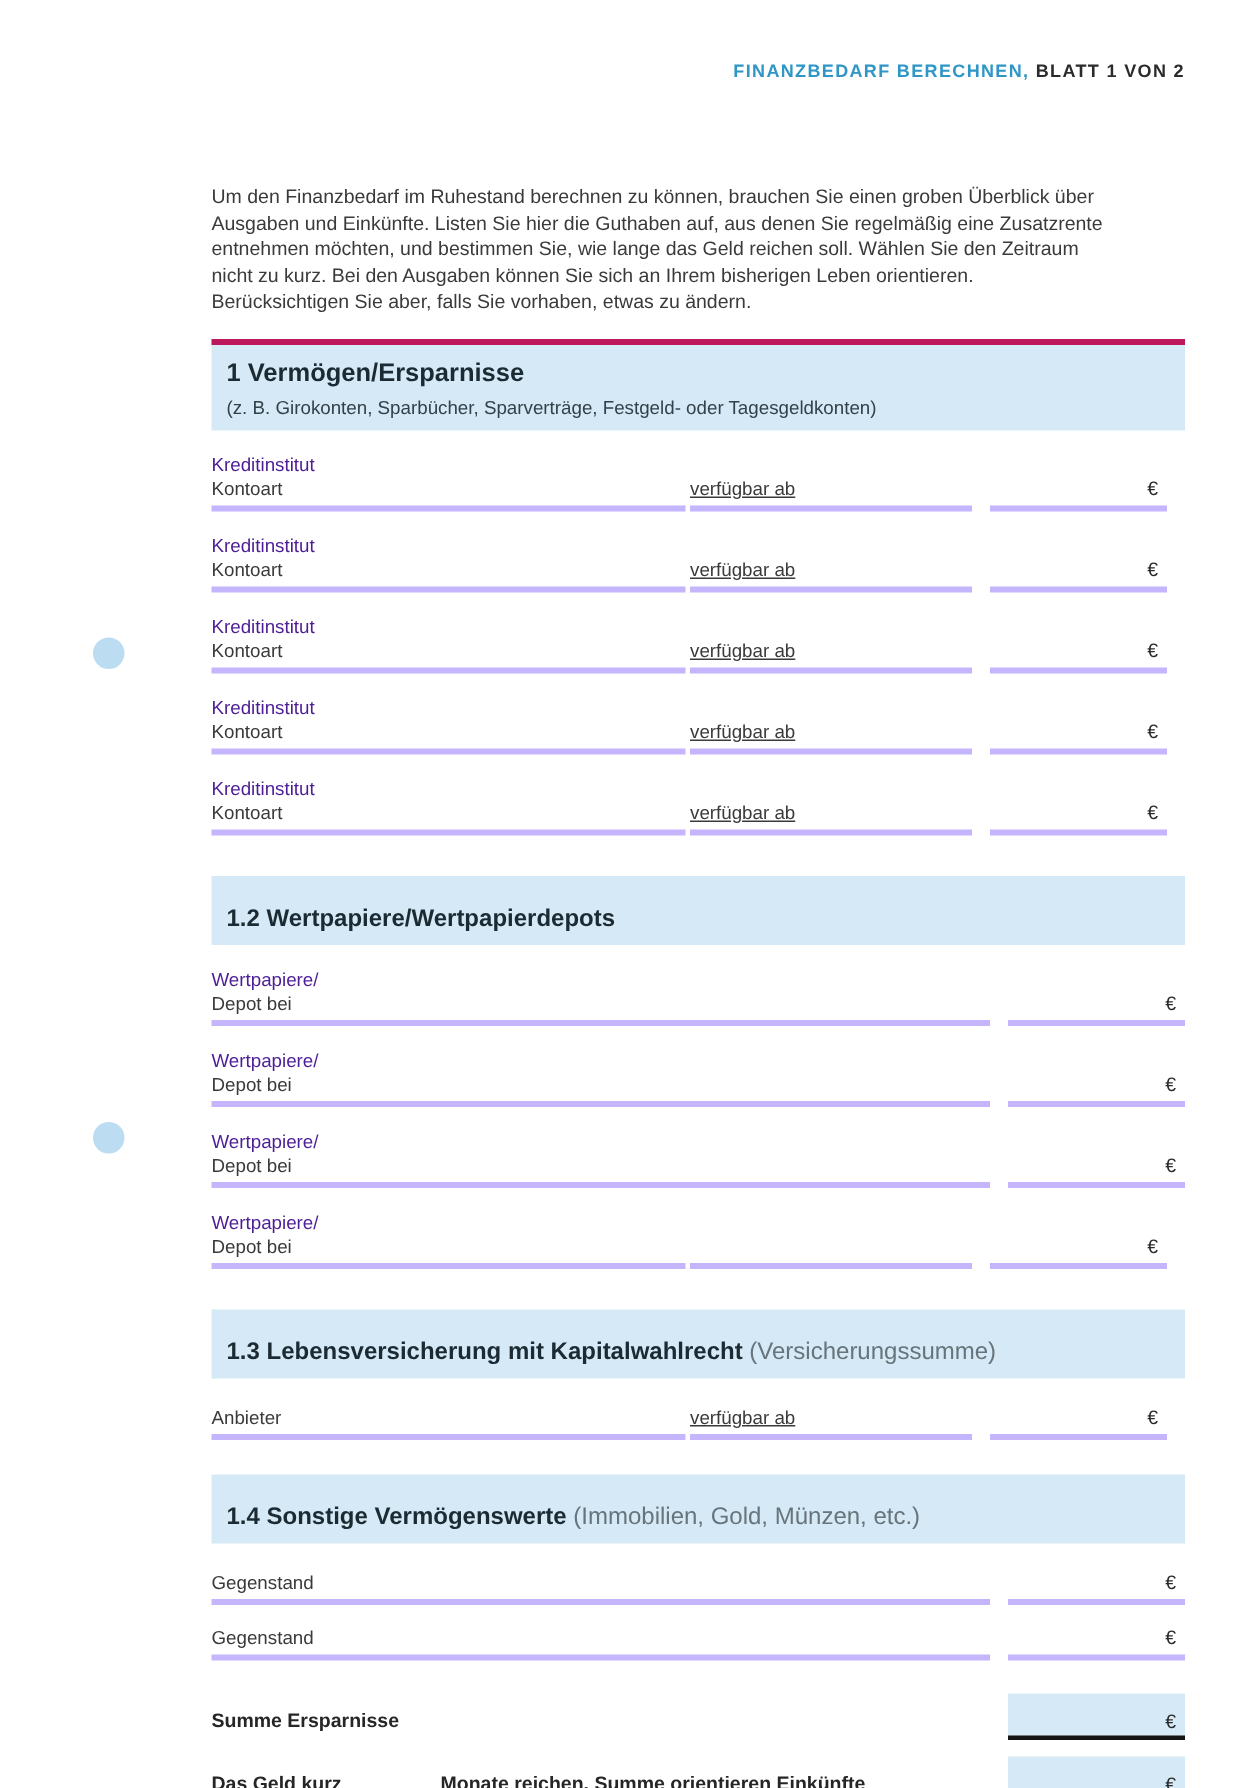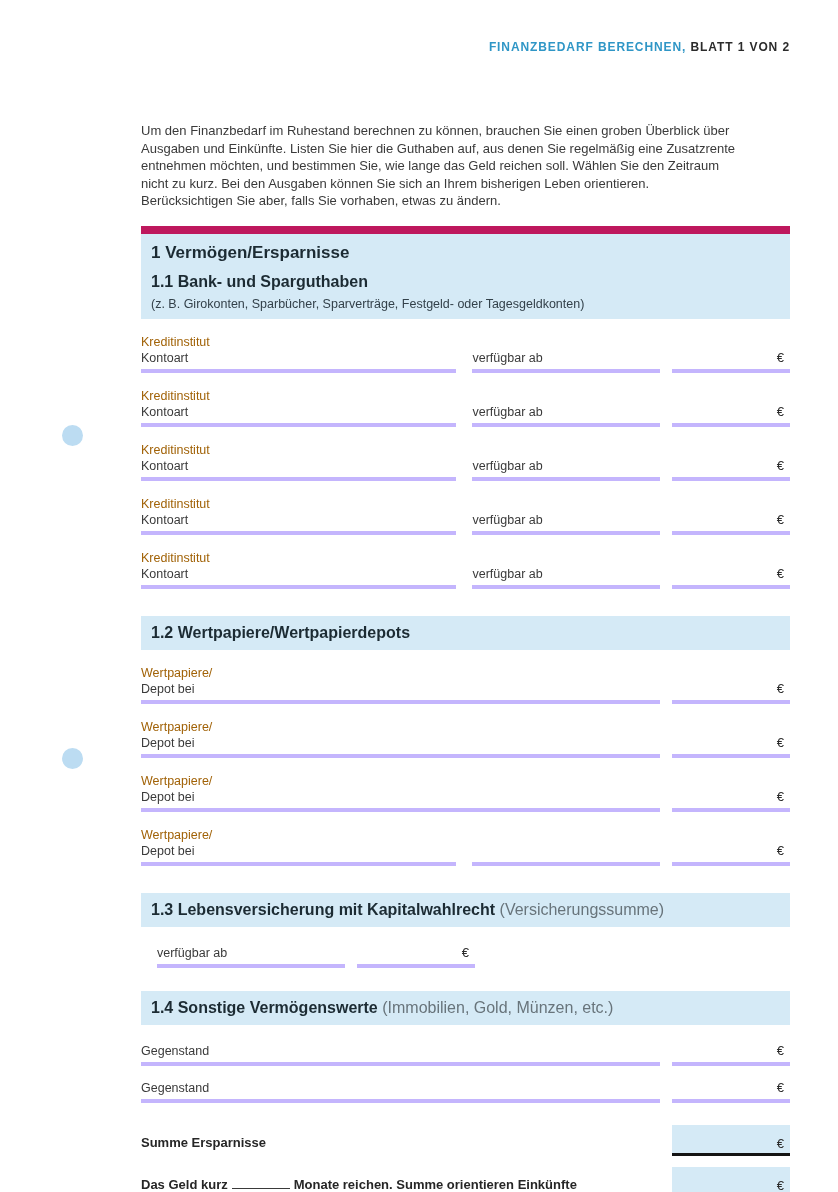--- a/index.html
+++ b/index.html
@@ -19,35 +19,35 @@
 
   .content { position:absolute; left:141px; top:0; width:649px; }
 
   .doc-header { margin-top:40px; text-align:right; font-size:12px; font-weight:bold; letter-spacing:0.9px; }
   .doc-header .accent { color:#2f96c6; }
   .doc-header .rest { color:#2b2b2b; }
 
   .intro { margin-top:68px; font-size:13px; line-height:17.6px; color:#3a3a3a; width:600px; }
 
   .band { background:#d5eaf6; padding:0 10px; }
-  .band.first { border-top:8px solid #be185d; margin-top:16px; padding-top:9px; padding-bottom:8px; }
+  .band.first { border-top:4px solid #be185d; margin-top:16px; padding-top:9px; padding-bottom:8px; }
   .band .h1 { font-size:17px; font-weight:bold; color:#1c2b33; }
   .band .h2 { font-size:16px; font-weight:bold; color:#1c2b33; margin-top:10px; }
   .band .note { font-size:12.5px; color:#33414a; margin-top:6px; }
-  .band.slim { margin-top:16px; padding-top:8px; padding-bottom:8px; }
+  .band.slim { margin-top:16px; padding-top:20px; padding-bottom:8px; }
   .band .h2-inline { font-size:16px; font-weight:bold; color:#1c2b33; }
   .band .paren { font-size:16px; font-weight:normal; color:#68747b; }
 
   .rows { margin-top:6px; }
   .row { margin-top:16px; }
-  .row .toplabel { font-size:12.5px; color:#a16207; margin-bottom:1px; }
+  .row .toplabel { font-size:12.5px; color:#4c1d95; margin-bottom:1px; }
   .fieldline { display:flex; align-items:flex-end; }
   .uf { border-bottom:4px solid #c4b5fd; font-size:12.5px; color:#3a3a3a; padding-bottom:4px; min-height:17px; }
   .f-main { width:316px; }
-  .f-mid { width:188px; margin-left:16px; }
+  .f-mid { width:188px; margin-left:3px;text-decoration:underline; }
   .f-long { width:519px; }
   .f-euro { width:118px; margin-left:12px; text-align:right; font-size:13px; color:#2b2b2b; }
   .f-euro .sym { padding-right:6px; }
 
   .sumrow { display:flex; align-items:flex-end; justify-content:space-between; }
   .sumrow .slabel { font-size:13px; font-weight:bold; color:#262626; padding-bottom:6px; }
   .sumbox { width:118px; height:31px; background:#d5eaf6; border-bottom:3px solid #141414;
             display:flex; align-items:flex-end; justify-content:flex-end; font-size:13px; color:#2b2b2b; }
   .sumbox .sym { padding:0 6px 2px 0; }
   .blank-inline { display:inline-block; width:58px; border-bottom:1px solid #3a3a3a; height:11px; margin:0 4px; vertical-align:baseline; }
@@ -66,21 +66,20 @@
 
   <div class="content">
     <div class="doc-header">
       <span class="accent">FINANZBEDARF BERECHNEN,</span><span class="rest"> BLATT 1 VON 2</span>
     </div>
 
     <p class="intro">Um den Finanzbedarf im Ruhestand berechnen zu können, brauchen Sie einen groben Überblick über Ausgaben und Einkünfte. Listen Sie hier die Guthaben auf, aus denen Sie regelmäßig eine Zusatzrente entnehmen möchten, und bestimmen Sie, wie lange das Geld reichen soll. Wählen Sie den Zeitraum nicht zu kurz. Bei den Ausgaben können Sie sich an Ihrem bisherigen Leben orientieren. Berücksichtigen Sie aber, falls Sie vorhaben, etwas zu ändern.</p>
 
     <div class="band first">
       <div class="h1">1 Vermögen/Ersparnisse</div>
-      <div class="h2">1.1 Bank- und Sparguthaben</div>
       <div class="note">(z. B. Girokonten, Sparbücher, Sparverträge, Festgeld- oder Tagesgeldkonten)</div>
     </div>
 
     <div class="rows">
       <div class="row">
         <div class="toplabel">Kreditinstitut</div>
         <div class="fieldline">
           <div class="uf f-main">Kontoart</div>
           <div class="uf f-mid">verfügbar ab</div>
           <div class="uf f-euro"><span class="sym">€</span></div>
@@ -155,20 +154,21 @@
         </div>
       </div>
     </div>
 
     <div class="band slim" style="margin-top:27px;">
       <span class="h2-inline">1.3 Lebensversicherung mit Kapitalwahlrecht</span><span class="paren"> (Versicherungssumme)</span>
     </div>
 
     <div class="row mt-s13">
       <div class="fieldline">
+        <div class="uf f-main">Anbieter</div>
         <div class="uf f-mid">verfügbar ab</div>
         <div class="uf f-euro"><span class="sym">€</span></div>
       </div>
     </div>
 
     <div class="band slim" style="margin-top:23px;">
       <span class="h2-inline">1.4 Sonstige Vermögenswerte</span><span class="paren"> (Immobilien, Gold, Münzen, etc.)</span>
     </div>
 
     <div class="row mt-s13">

